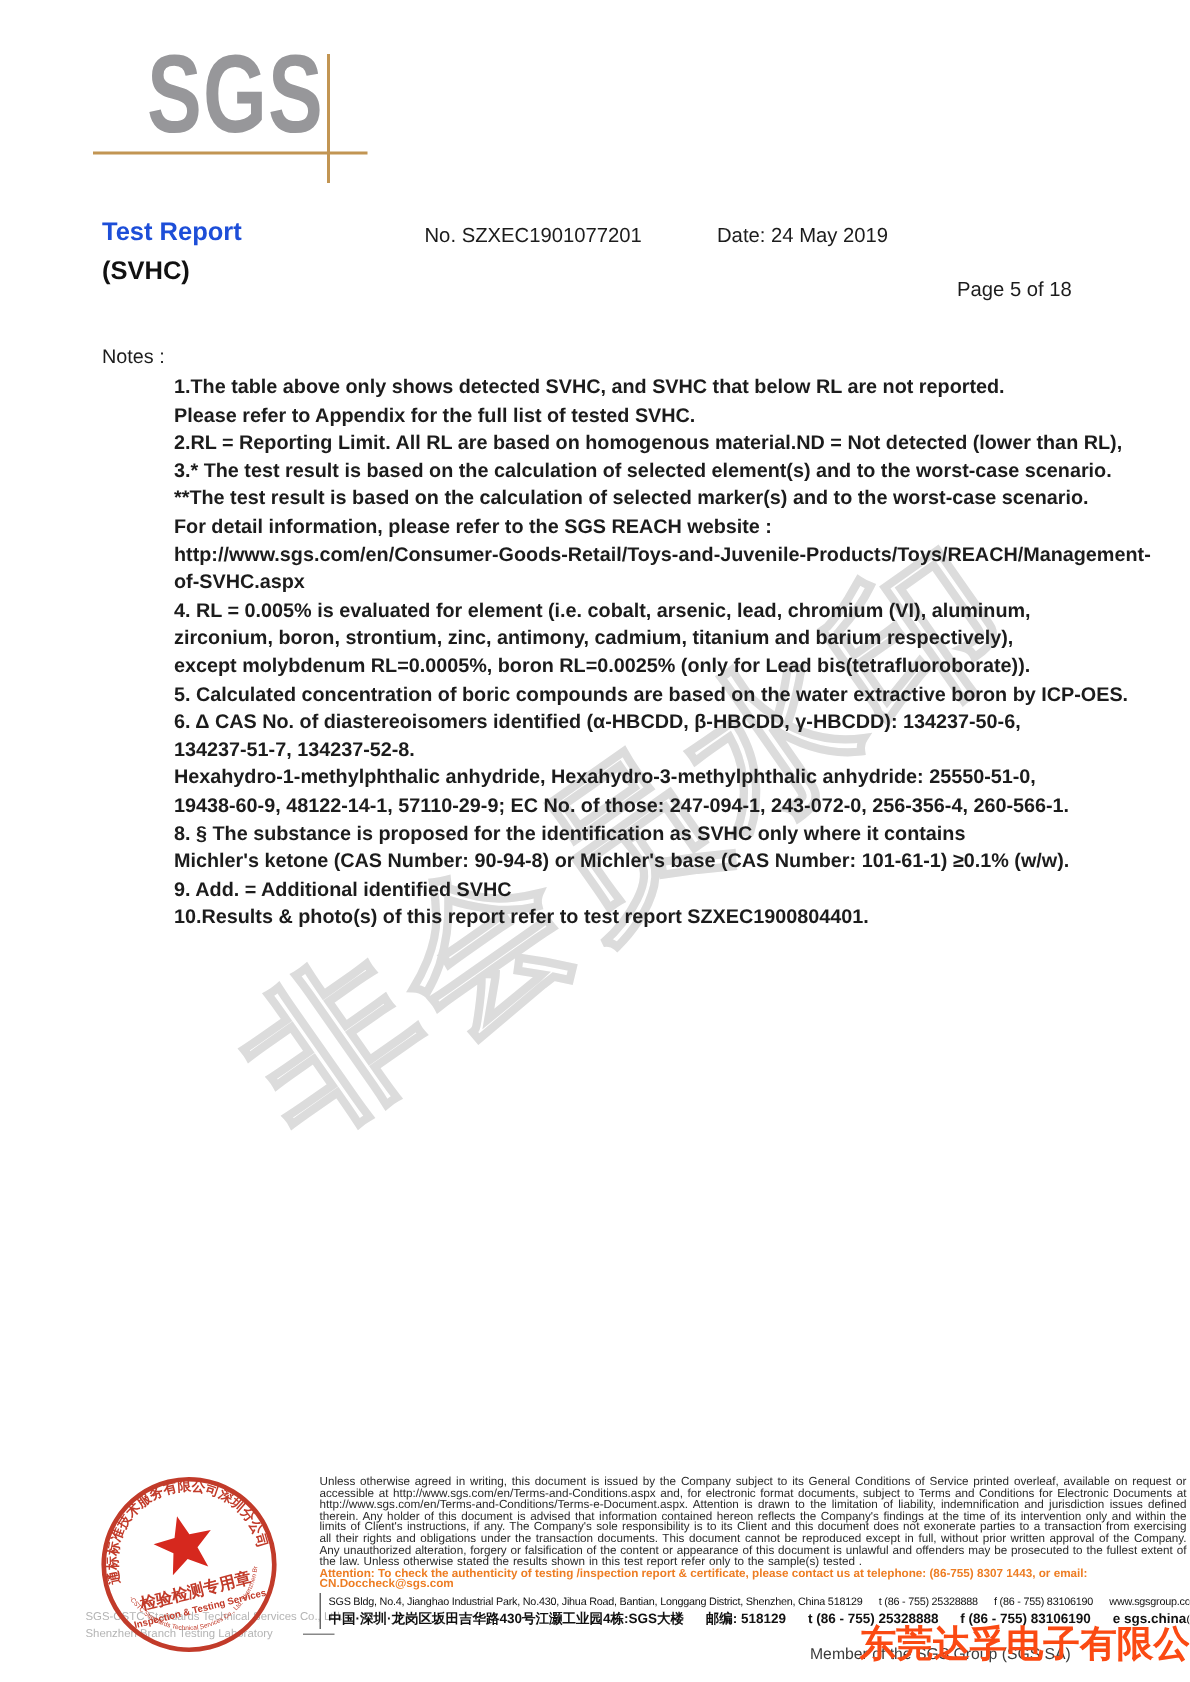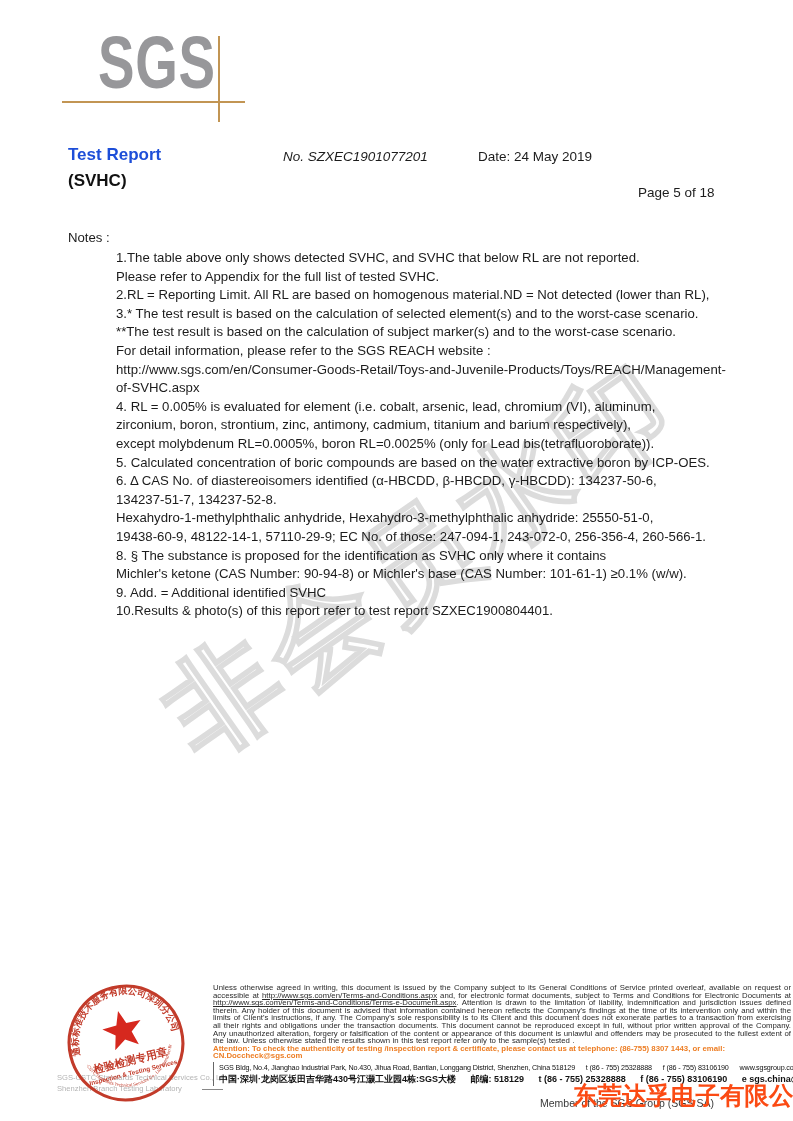--- a/index.html
+++ b/index.html
@@ -22,37 +22,37 @@
   
   .logo-text {
     position:absolute; left:98px; top:26px;
     font-size:74px; line-height:74px; font-weight:bold; color:#97979a;
     transform:scaleX(0.74); transform-origin:left top; letter-spacing:1px;
   }
   .logo-hline { position:absolute; left:62px; top:101px; width:183px; height:2px; background:#c29553; }
   .logo-vline { position:absolute; left:218px; top:36px; width:2px; height:86px; background:#c29553; }
   .report-title { position:absolute; left:68px; top:145px; font-size:17px; font-weight:bold; color:#1d4ed8; }
   .report-subtitle { position:absolute; left:68px; top:171px; font-size:17px; font-weight:bold; color:#111; }
-  .meta-no   { position:absolute; left:283px; top:149px; font-size:13.5px;font-style:italic; }
+  .meta-no   { position:absolute; left:283px; top:149px; font-size:13.5px; }
   .meta-date { position:absolute; left:478px; top:149px; font-size:13.5px; }
   .meta-page { position:absolute; left:638px; top:149px; font-size:13.5px;margin-top:36px; }
   
   .notes-label { position:absolute; left:68px; top:230px; font-size:13.2px; }
   .notes-lines { position:absolute; left:116px; top:249px; width:660px; z-index:1; }
-  .note-line { font-size:13.2px; line-height:18.6px; white-space:nowrap; }
+  .note-line { font-size:13.2px; line-height:18.6px; white-space:nowrap;font-weight:bold; }
   
   .gray-co { position:absolute; left:57px; top:1073px; width:165px; color:#b4b4b4; z-index:1; }
   .gray-co div { font-size:7.6px; line-height:10.5px; white-space:nowrap; }
   .stamp { position:absolute; left:64px; top:981px; width:124px; height:124px; transform:rotate(-14deg); z-index:2; }
   .fineprint { position:absolute; left:213px; top:984px; width:578px; z-index:1; }
   .disclaimer {
     margin:0; font-size:7.8px; line-height:7.6px; text-align:justify;
     color:#2a2a2a; word-spacing:0.4px;
   }
-  .disclaimer .u { text-decoration:underline; }
+  .disclaimer .u { }
   .attention {
     margin:0; font-size:7.8px; line-height:7.6px; font-weight:bold;
     color:#ed7d23; text-align:left;
   }
   .addresses { margin-top:2px; border-left:1px solid #666; padding-left:5px; }
   .addr-en { font-size:7.2px; line-height:11px; letter-spacing:-0.15px; white-space:nowrap; color:#111; }
   .addr-en span { margin-right:9px; }
   .addr-cn { font-size:9px; line-height:13px; white-space:nowrap; color:#111; }
   .addr-cn span { margin-right:12px;font-weight:bold; }
   .crop-mark { position:absolute; left:202px; top:1089px; width:21px; height:1px; background:#888; z-index:0; }
@@ -77,21 +77,21 @@
   <div class="meta-no">No. SZXEC1901077201</div>
   <div class="meta-date">Date: 24 May 2019</div>
   <div class="meta-page">Page 5 of 18</div>
 
   <div class="notes-label">Notes :</div>
   <div class="notes-lines">
       <div class="note-line">1.The table above only shows detected SVHC, and SVHC that below RL are not reported.</div>
       <div class="note-line">Please refer to Appendix for the full list of tested SVHC.</div>
       <div class="note-line">2.RL = Reporting Limit. All RL are based on homogenous material.ND = Not detected (lower than RL),</div>
       <div class="note-line">3.* The test result is based on the calculation of selected element(s) and to the worst-case scenario.</div>
-      <div class="note-line">**The test result is based on the calculation of subject marker(s) and to the worst-case scenario.</div>
+      <div class="note-line">**The test result is based on the calculation of selected marker(s) and to the worst-case scenario.</div>
       <div class="note-line">For detail information, please refer to the SGS REACH website :</div>
       <div class="note-line">http://www.sgs.com/en/Consumer-Goods-Retail/Toys-and-Juvenile-Products/Toys/REACH/Management-</div>
       <div class="note-line">of-SVHC.aspx</div>
       <div class="note-line">4. RL = 0.005% is evaluated for element (i.e. cobalt, arsenic, lead, chromium (VI), aluminum,</div>
       <div class="note-line">zirconium, boron, strontium, zinc, antimony, cadmium, titanium and barium respectively),</div>
       <div class="note-line">except molybdenum RL=0.0005%, boron RL=0.0025% (only for Lead bis(tetrafluoroborate)).</div>
       <div class="note-line">5. Calculated concentration of boric compounds are based on the water extractive boron by ICP-OES.</div>
       <div class="note-line">6. Δ  CAS No. of diastereoisomers identified (α-HBCDD, β-HBCDD, γ-HBCDD): 134237-50-6,</div>
       <div class="note-line">134237-51-7, 134237-52-8.</div>
       <div class="note-line">Hexahydro-1-methylphthalic anhydride, Hexahydro-3-methylphthalic anhydride: 25550-51-0,</div>

